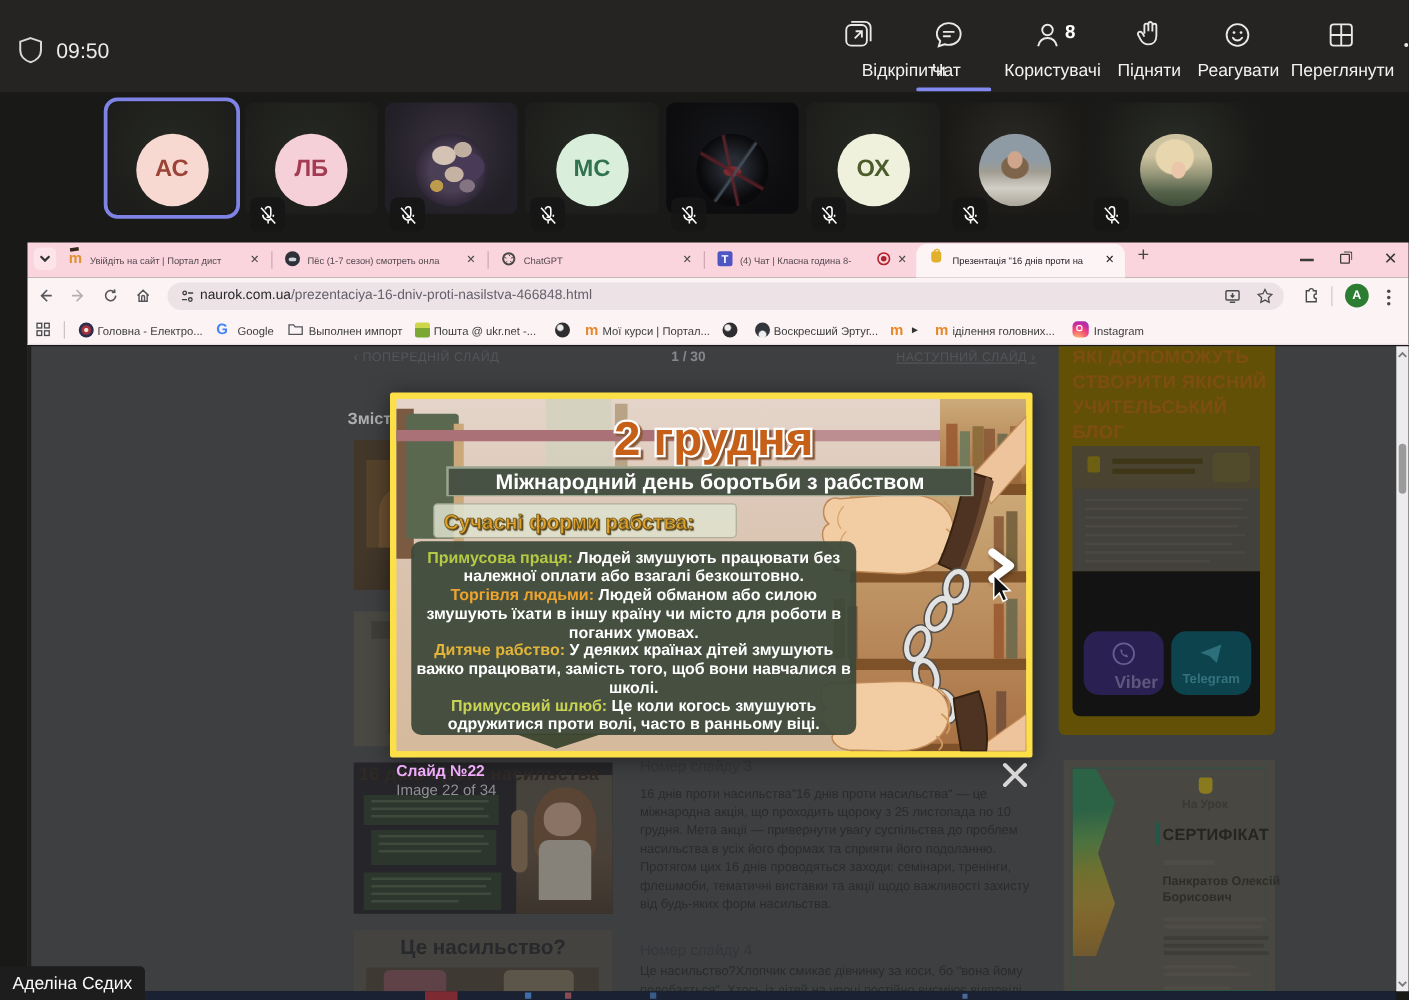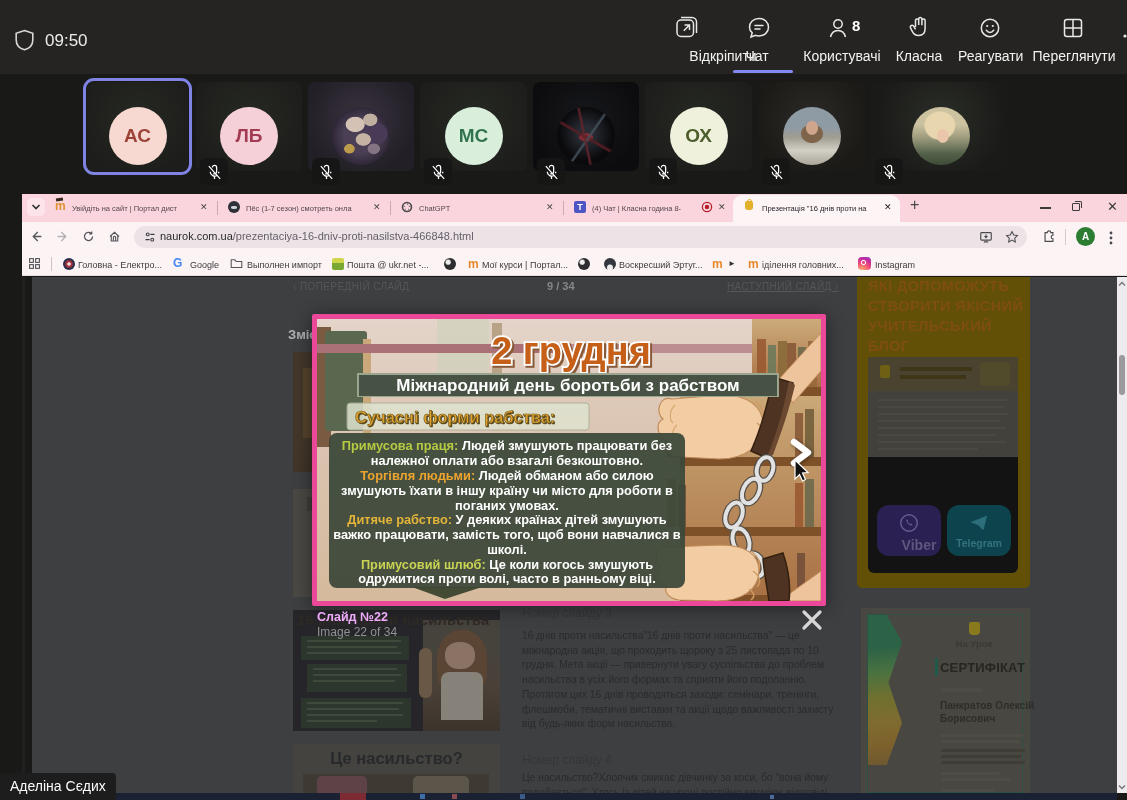--- a/index.html
+++ b/index.html
@@ -17,21 +17,21 @@
 #browser{left:22px;top:194px;width:1105px;height:599px;}
 #tabbar{left:0;top:0;width:1105px;height:28px;background:#fbd5de;}
 #toolbar{left:0;top:28px;width:1105px;height:30px;background:#fcf3f5;}
 #bookbar{left:0;top:58px;width:1105px;height:24px;background:#fcf3f5;border-bottom:1px solid #e8dce0;}
 .tabTitle{font-size:7.5px;color:#54474e;white-space:nowrap;overflow:hidden;top:10px;}
 .tabX{font-size:9px;color:#4a4a4a;top:8px;}
 .tsep{width:1px;height:14px;background:#cfa8b3;top:7px;}
 .bmk{font-size:9px;color:#3c3c3c;top:8px;white-space:nowrap;}
 .bico{width:12px;height:12px;top:6px;border-radius:3px;}
 
-#content{left:32px;top:277px;width:1095px;height:516px;background:#3e3f41;overflow:hidden;}
+#content{left:22px;top:277px;width:1095px;height:516px;background:#3e3f41;overflow:hidden;}
 .dimtext{color:#292b2d;}
 
 #scrollbar{left:1117px;top:277px;width:10px;height:516px;background:#edebed;}
 #sthumb{left:1119px;top:355px;width:6px;height:40px;background:#9b9b9b;border-radius:3px;}
 #nameplate{left:0px;top:773px;width:116px;height:27px;background:#1d1d1d;color:#fbfbfb;font-size:14px;padding:5px 0 0 10px;z-index:60;border-radius:0 4px 0 0;}
 #tooltip{left:114px;top:776px;height:19px;background:#f8dfe3;border:1px solid #cdb2b8;color:#47474f;font-size:9px;padding:3.5px 5px 0 5px;z-index:59;white-space:nowrap;}
 #taskbar{left:115px;top:793px;width:1002px;height:7px;background:#1a2133;z-index:55;}
 </style></head>
 <body>
 <div id="canvas">
@@ -56,21 +56,21 @@
     <div class="ab" style="left:733px;top:70px;width:60px;height:3px;background:#8289ef;border-radius:2px;"></div>
     <svg class="ab" style="left:826px;top:16px" width="24" height="24" viewBox="0 0 24 24">
         <circle cx="12" cy="8" r="4.2" fill="none" stroke="#e8e8e8" stroke-width="1.5"></circle>
         <path d="M4.5 21 c1-4.4 4-6.6 7.5-6.6 s6.5 2.2 7.5 6.6" fill="none" stroke="#e8e8e8" stroke-width="1.5"></path>
       </svg>
     <div class="ab" style="left:852px;top:17px;color:#fff;font-size:15px;font-weight:bold;">8</div>
     <div class="ab tbLabel" style="left:800px;width:84px;">Користувачі</div>
     <svg class="ab" style="left:906px;top:14px" width="26" height="26" viewBox="0 0 26 26">
         <path d="M9.5 13 V6.5 a1.6 1.6 0 0 1 3.2 0 V11 M12.7 11 V5.2 a1.6 1.6 0 0 1 3.2 0 V11 M15.9 11.2 V6.6 a1.6 1.6 0 0 1 3.2 0 V14.5 c0 4.4-2.6 7-6.5 7 -3.3 0-5-1.6-6.3-4.2 L4.6 14.1 c-.6-1.1-.2-2.2.8-2.6 1-.4 2 .1 2.6 1.2 l1.5 2.6" fill="none" stroke="#e8e8e8" stroke-width="1.5" stroke-linejoin="round"></path>
       </svg>
-    <div class="ab tbLabel" style="left:894px;width:50px;">Класна</div>
+    <div class="ab tbLabel" style="left:894px;width:50px;">Підняти</div>
     <svg class="ab" style="left:978px;top:16px" width="24" height="24" viewBox="0 0 24 24">
         <circle cx="12" cy="12" r="8.7" fill="none" stroke="#e8e8e8" stroke-width="1.5"></circle>
         <circle cx="9.2" cy="10" r="1.1" fill="#e8e8e8"></circle>
         <circle cx="14.8" cy="10" r="1.1" fill="#e8e8e8"></circle>
         <path d="M8.3 14.2 c1 1.5 2.3 2.2 3.7 2.2 s2.7-.7 3.7-2.2" fill="none" stroke="#e8e8e8" stroke-width="1.5" stroke-linecap="round"></path>
       </svg>
     <div class="ab tbLabel" style="left:958px;width:64px;">Реагувати</div>
     <svg class="ab" style="left:1061px;top:16px" width="24" height="24" viewBox="0 0 24 24">
         <rect x="3.5" y="3.5" width="17" height="17" rx="2.5" fill="none" stroke="#e8e8e8" stroke-width="1.5"></rect>
         <path d="M12 3.5 V20.5 M3.5 12 H20.5" stroke="#e8e8e8" stroke-width="1.5"></path>
@@ -255,21 +255,21 @@
       <div class="ab" style="left:726px;top:5px;width:12px;height:12px;color:#e8882a;font-weight:bold;font-size:12px;">m</div>
       <div class="ab bmk" style="left:740px;">іділення головних...</div>
       <div class="ab" style="left:836px;top:5px;width:13px;height:13px;border-radius:4px;background:radial-gradient(circle at 30% 110%,#fdc468,#f55376 45%,#c32aa3 75%,#8a3ab9);"></div>
       <div class="ab" style="left:839px;top:8px;width:5px;height:5px;border:1.4px solid #fff;border-radius:2px;"></div>
       <div class="ab bmk" style="left:853px;">Instagram</div>
     </div>
   </div>
   <div class="ab" id="content">
 
     <div class="ab" style="left:261px;top:4px;font-size:10px;color:#54565a;letter-spacing:.4px;">‹ ПОПЕРЕДНІЙ СЛАЙД</div>
-    <div class="ab" style="left:515px;top:3px;font-size:11px;font-weight:bold;color:#85878a;">9 / 34</div>
+    <div class="ab" style="left:515px;top:3px;font-size:11px;font-weight:bold;color:#85878a;">1 / 30</div>
     <div class="ab" style="left:695px;top:4px;font-size:10px;color:#54565a;letter-spacing:.4px;text-decoration:underline;">НАСТУПНИЙ СЛАЙД ›</div>
     <div class="ab" style="left:256px;top:50px;font-size:13px;font-weight:bold;color:#aeb0b2;">Зміст</div>
 
     <div class="ab" style="left:261px;top:75px;width:207px;height:120px;background:linear-gradient(135deg,#43372a 0 30%,#372e22 60%,#2c231a);">
       <div class="ab" style="left:10px;top:16px;width:60px;height:70px;background:#55432c;"></div>
       <div class="ab" style="left:20px;top:40px;width:34px;height:46px;background:#6b4f32;border-radius:40% 40% 0 0;"></div>
     </div>
     <div class="ab" style="left:261px;top:212px;width:207px;height:108px;background:#4a4843;">
       <div class="ab" style="left:14px;top:8px;width:120px;height:14px;background:#403e38;"></div>
       <div class="ab" style="left:28px;top:36px;width:56px;height:62px;background:#3a3833;border-radius:50% 50% 0 0;"></div>
@@ -367,21 +367,21 @@
       <path d="M1 5.5 L4 2.5 L7 5.5" fill="none" stroke="#7a7a7a" stroke-width="1.5"></path>
     </svg>
   <svg class="ab" style="left:1118px;top:783px;z-index:30" width="8" height="8" viewBox="0 0 8 8">
       <path d="M1 2.5 L4 5.5 L7 2.5" fill="none" stroke="#7a7a7a" stroke-width="1.5"></path>
     </svg>
   <div class="ab" style="left:420px;top:794px;width:5px;height:5px;background:#3e6ea8;z-index:56"></div>
   <div class="ab" style="left:340px;top:793px;width:26px;height:7px;background:#7e2a32;z-index:56"></div>
     <div class="ab" style="left:452px;top:794px;width:5px;height:5px;background:#8a4a52;z-index:56"></div>
   <div class="ab" style="left:520px;top:794px;width:5px;height:5px;background:#3a5a88;z-index:56"></div>
   <div class="ab" style="left:770px;top:795px;width:4px;height:4px;background:#4a6a9a;z-index:56"></div>
-  <div class="ab" id="lightbox" style="left:312px;top:314px;width:514px;height:292px;background:#ec4899;border-radius:2px;box-shadow:0 2px 18px rgba(0,0,0,.45);z-index:35;">
+  <div class="ab" id="lightbox" style="left:312px;top:314px;width:514px;height:292px;background:#fde047;border-radius:2px;box-shadow:0 2px 18px rgba(0,0,0,.45);z-index:35;">
     <svg class="ab" style="left:5px;top:5px" width="504" height="282" viewBox="0 0 504 282">
       <defs>
         <linearGradient id="wall" x1="0" y1="0" x2="0" y2="1">
           <stop offset="0" stop-color="#e4d4c9"></stop>
             <stop offset=".45" stop-color="#dac3b0"></stop>
             <stop offset="1" stop-color="#d5ba9c"></stop>
         </linearGradient>
         <linearGradient id="shelfbg" x1="0" y1="0" x2="0" y2="1">
           <stop offset="0" stop-color="#cdab7a"></stop>
             <stop offset="1" stop-color="#a87043"></stop>

